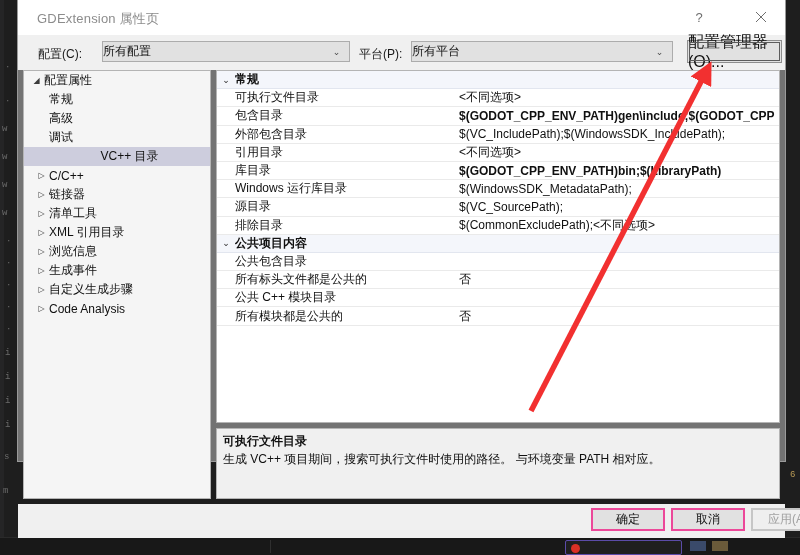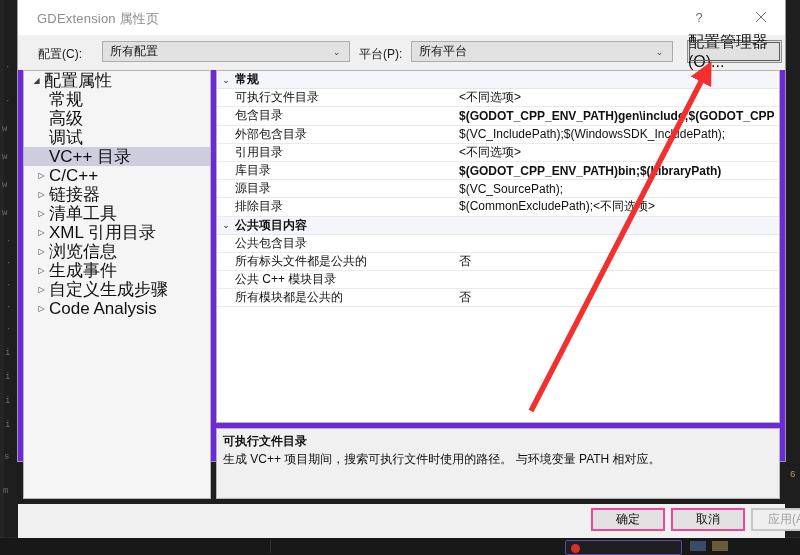--- a/index.html
+++ b/index.html
@@ -68,21 +68,21 @@
     background: #3a4a6a;
   }
 
   
   #dialog {
     position: absolute;
     left: 17px;
     top: 0px;
     width: 769px;
     height: 462px;
-    background: #6d28d9;
+    background: #737373;
     border: 1px solid #9a9a9a;
     border-top: none;
     box-sizing: border-box;
   }
   #titlebar {
     position: relative;
     height: 35px;
     background: #ffffff;
     border-bottom: 1px solid #f0f0f0;
   }
@@ -126,21 +126,20 @@
     height: 21px;
     background: #e1e1e1;
     border: 1px solid #acacac;
     box-sizing: border-box;
     display: flex;
     align-items: center;
     cursor: default;
   }
   .combo .combo-val {
     flex: 1;
-    padding-left: 7px;
     font-size: 12px;
     color: #101010;
     overflow: hidden;
     white-space: nowrap;
   }
   .combo .chev {
     width: 17px;
     text-align: center;
     font-size: 9px;
     color: #4a4a4a;
@@ -185,21 +184,21 @@
     background: #f5f5f5;
     border: 1px solid #b4b4b4;
     box-sizing: border-box;
     overflow: hidden;
   }
   .tree-item {
     position: relative;
     height: 19px;
     display: flex;
     align-items: center;
-    font-size: 17px;
+    font-size: 12px;
     color: #101010;
     cursor: default;
     white-space: nowrap;
   }
   .tree-item.selected { background: #cdcddd; }
   .tree-arrow {
     width: 13px;
     text-align: center;
     font-size: 8px;
     color: #3c3c3c;
@@ -394,21 +393,21 @@
         </div>
         <div class="tree-item" style="padding-left: 24px;">
           <span class="tree-label">常规</span>
         </div>
         <div class="tree-item" style="padding-left: 24px;">
           <span class="tree-label">高级</span>
         </div>
         <div class="tree-item" style="padding-left: 24px;">
           <span class="tree-label">调试</span>
         </div>
-        <div class="tree-item selected" style="padding-left: 24px;">
+        <div class="tree-item selected" style="padding-left: 24px; justify-content: center;">
           <span class="tree-label">VC++ 目录</span>
         </div>
         <div class="tree-item" style="padding-left: 11px;">
           <span class="tree-arrow collapsed"></span>
           <span class="tree-label">C/C++</span>
         </div>
         <div class="tree-item" style="padding-left: 11px;">
           <span class="tree-arrow collapsed"></span>
           <span class="tree-label">链接器</span>
         </div>
@@ -456,20 +455,24 @@
           <span class="row-name">外部包含目录</span>
           <span class="row-val">$(VC_IncludePath);$(WindowsSDK_IncludePath);</span>
         </div>
         <div class="grid-row">
           <span class="row-name">引用目录</span>
           <span class="row-val">&lt;不同选项&gt;</span>
         </div>
         <div class="grid-row">
           <span class="row-name">库目录</span>
           <span class="row-val bold">$(GODOT_CPP_ENV_PATH)bin;$(LibraryPath)</span>
+        </div>
+        <div class="grid-row">
+          <span class="row-name">Windows 运行库目录</span>
+          <span class="row-val">$(WindowsSDK_MetadataPath);</span>
         </div>
         <div class="grid-row">
           <span class="row-name">源目录</span>
           <span class="row-val">$(VC_SourcePath);</span>
         </div>
         <div class="grid-row">
           <span class="row-name">排除目录</span>
           <span class="row-val">$(CommonExcludePath);&lt;不同选项&gt;</span>
         </div>
         <div class="grid-row category">

